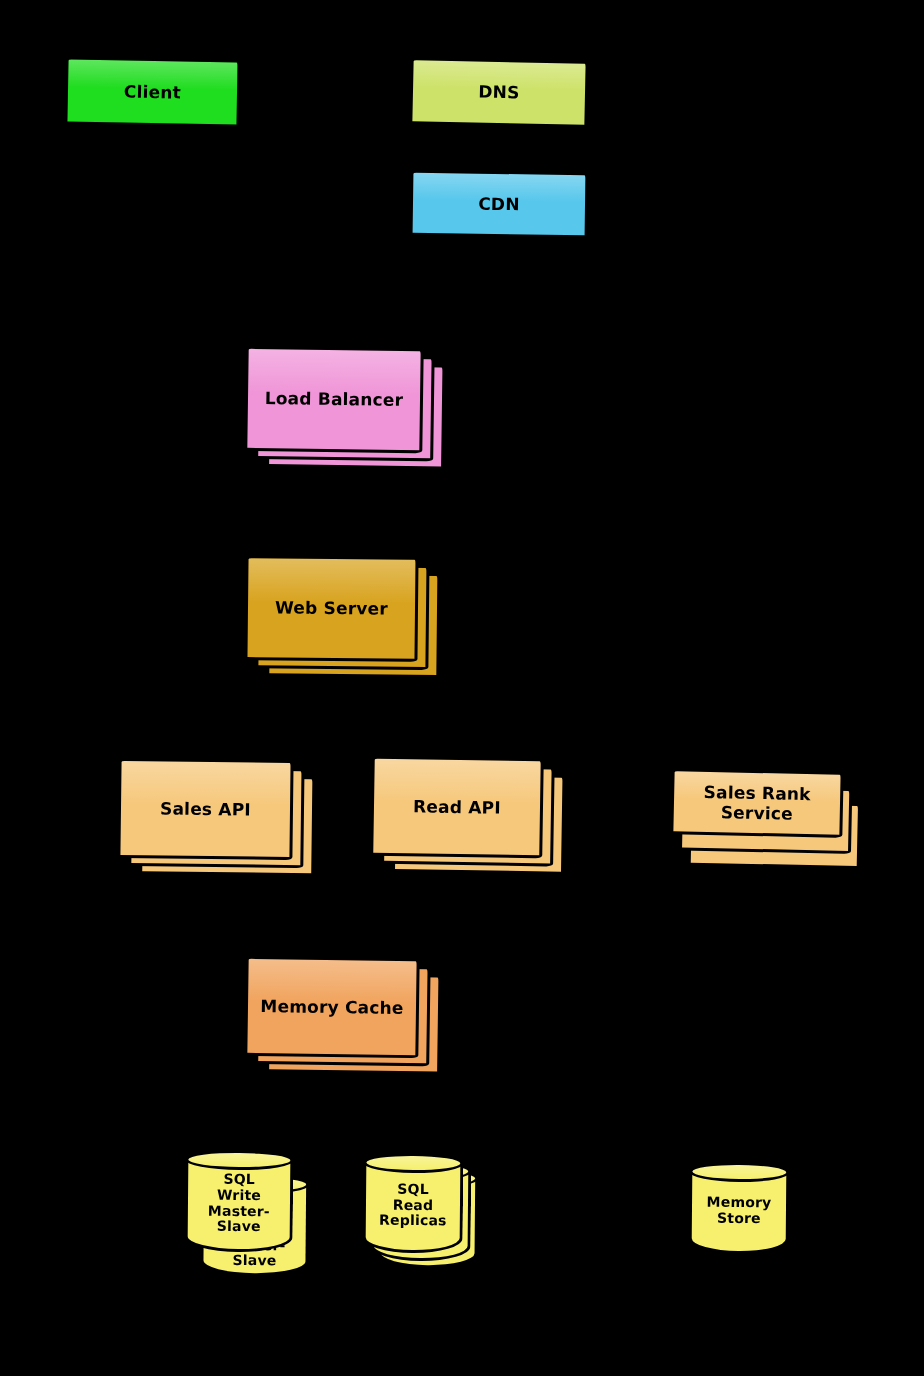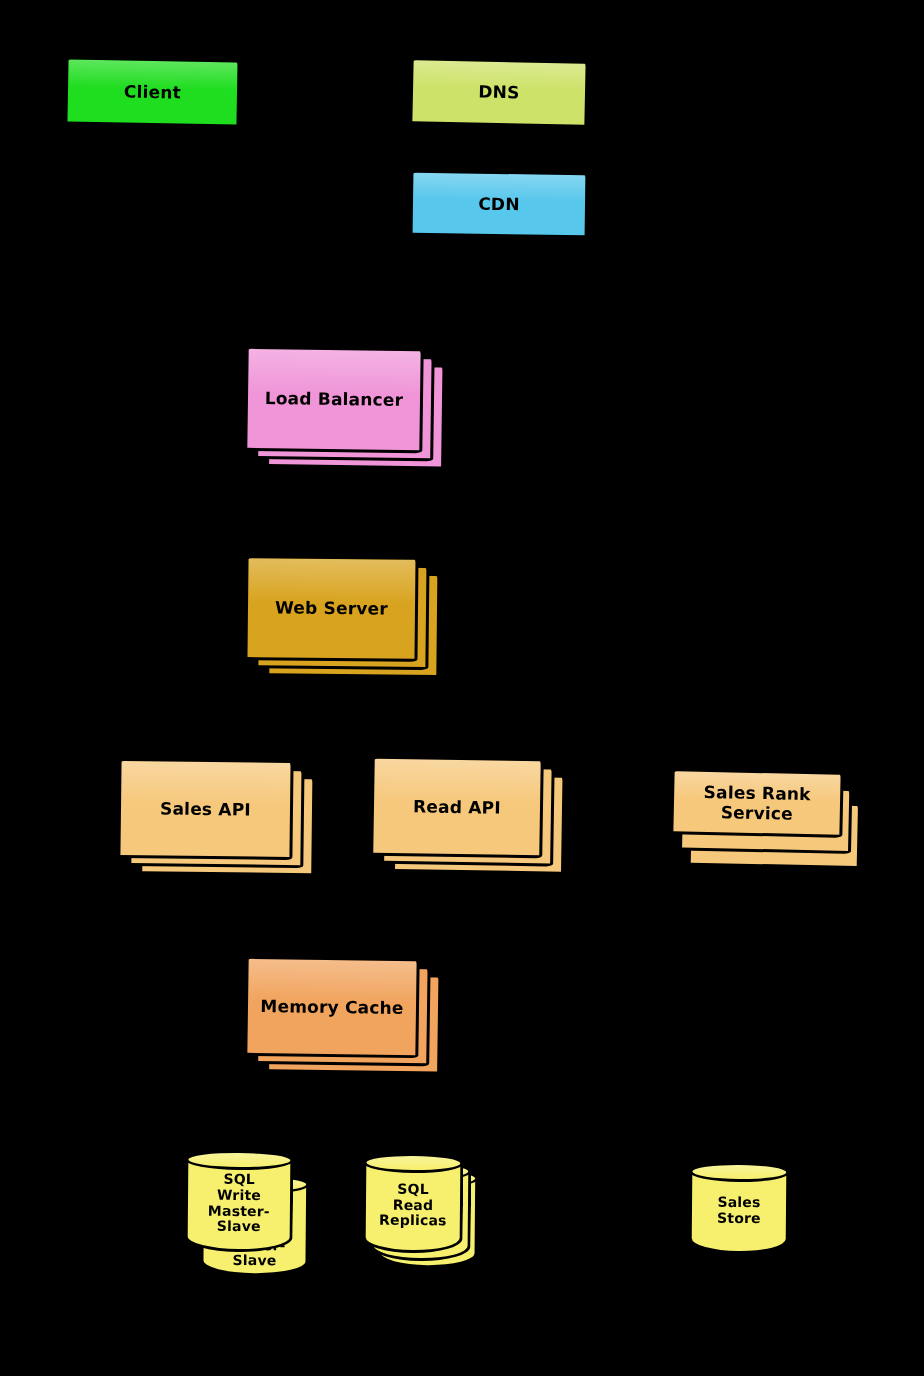--- a/index.html
+++ b/index.html
@@ -167,18 +167,18 @@
       <span class="label cyl-label">SQL
 Read
 Replicas</span>
     </div>
   </div>
 
   <div class="node" style="left: 689px; top: 1162px; width: 100px; height: 92px; --rot: 0.5deg; --c: #f6f06e;">
     <div class="cyl-layer cyl-front">
       <div class="cyl-top"></div>
       <div class="cyl-body"></div>
-      <span class="label cyl-label">Sales
+      <span class="label cyl-label">Memory
 Store</span>
     </div>
   </div>
 
 </div>
 
 </body></html>

